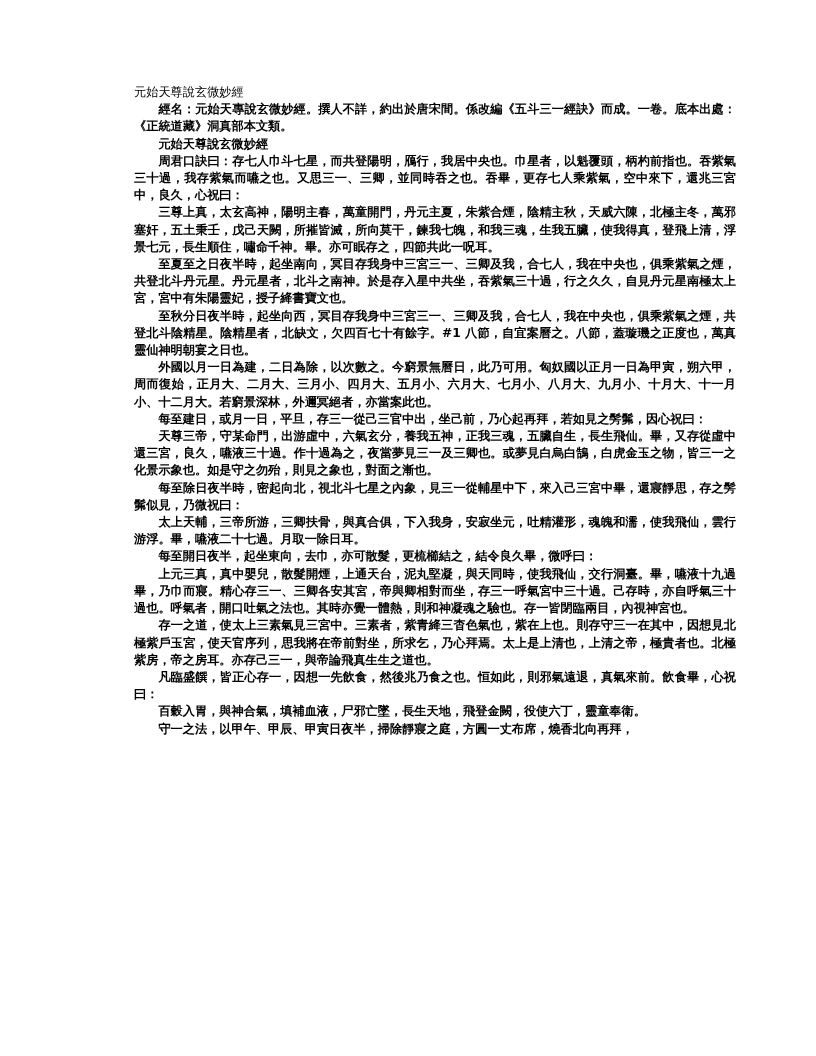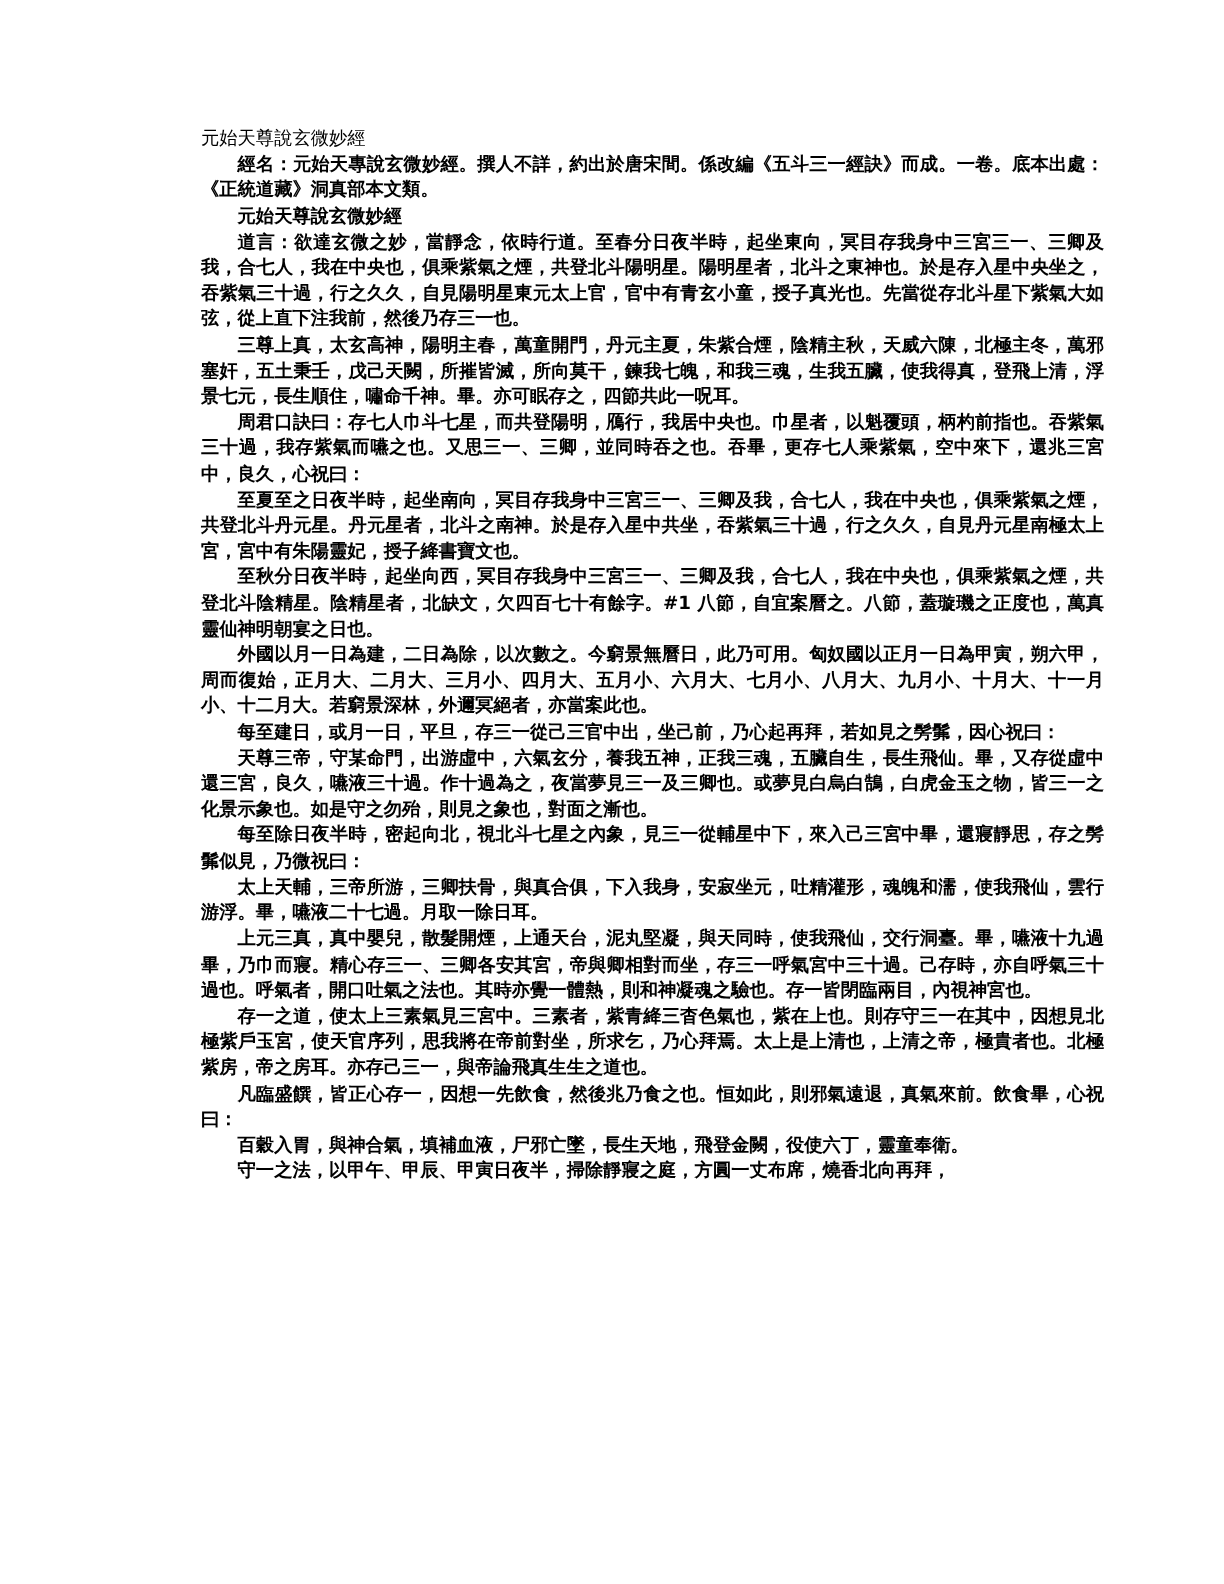--- a/index.html
+++ b/index.html
@@ -41,29 +41,29 @@
   }
 </style>
 </head>
 <body>
 
 <div class="page">
   <div class="doc-body">
     <p class="title-line">元始天尊說玄微妙經</p>
     <p class="para">經名：元始天專說玄微妙經。撰人不詳，約出於唐宋間。係改編《五斗三一經訣》而成。一卷。底本出處：《正統道藏》洞真部本文類。</p>
     <p class="para">元始天尊說玄微妙經</p>
-    <p class="para">道言：欲達玄微之妙，當靜念，依時行道。至春分日夜半時，起坐東向，冥目存我身中三宮三一、三卿及我，合七人，我在中央也，俱乘紫氣之煙，共登北斗陽明星。陽明星者，北斗之東神也。於是存入星中央坐之，吞紫氣三十過，行之久久，自見陽明星東元太上官，官中有青玄小童，授子真光也。先當從存北斗星下紫氣大如弦，從上直下注我前，然後乃存三一也。</p>
+    <p class="para">周君口訣曰：存七人巾斗七星，而共登陽明，鴈行，我居中央也。巾星者，以魁覆頭，柄杓前指也。吞紫氣三十過，我存紫氣而嚥之也。又思三一、三卿，並同時吞之也。吞畢，更存七人乘紫氣，空中來下，還兆三宮中，良久，心祝曰：</p>
     <p class="para">三尊上真，太玄高神，陽明主春，萬童開門，丹元主夏，朱紫合煙，陰精主秋，天威六陳，北極主冬，萬邪塞奸，五土秉壬，戊己天闕，所摧皆滅，所向莫干，鍊我七魄，和我三魂，生我五臟，使我得真，登飛上清，浮景七元，長生順住，嘯命千神。畢。亦可眠存之，四節共此一呪耳。</p>
-    <p class="para">周君口訣曰：存七人巾斗七星，而共登陽明，鴈行，我居中央也。巾星者，以魁覆頭，柄杓前指也。吞紫氣三十過，我存紫氣而嚥之也。又思三一、三卿，並同時吞之也。吞畢，更存七人乘紫氣，空中來下，還兆三宮中，良久，心祝曰：</p>
     <p class="para">至夏至之日夜半時，起坐南向，冥目存我身中三宮三一、三卿及我，合七人，我在中央也，俱乘紫氣之煙，共登北斗丹元星。丹元星者，北斗之南神。於是存入星中共坐，吞紫氣三十過，行之久久，自見丹元星南極太上宮，宮中有朱陽靈妃，授子絳書寶文也。</p>
     <p class="para">至秋分日夜半時，起坐向西，冥目存我身中三宮三一、三卿及我，合七人，我在中央也，俱乘紫氣之煙，共登北斗陰精星。陰精星者，北缺文，欠四百七十有餘字。#1 八節，自宜案曆之。八節，蓋璇璣之正度也，萬真靈仙神明朝宴之日也。</p>
     <p class="para">外國以月一日為建，二日為除，以次數之。今窮景無曆日，此乃可用。匈奴國以正月一日為甲寅，朔六甲，周而復始，正月大、二月大、三月小、四月大、五月小、六月大、七月小、八月大、九月小、十月大、十一月小、十二月大。若窮景深林，外邇冥絕者，亦當案此也。</p>
     <p class="para">每至建日，或月一日，平旦，存三一從己三官中出，坐己前，乃心起再拜，若如見之髣髴，因心祝曰：</p>
     <p class="para">天尊三帝，守某命門，出游虛中，六氣玄分，養我五神，正我三魂，五臟自生，長生飛仙。畢，又存從虛中還三宮，良久，嚥液三十過。作十過為之，夜當夢見三一及三卿也。或夢見白烏白鵠，白虎金玉之物，皆三一之化景示象也。如是守之勿殆，則見之象也，對面之漸也。</p>
     <p class="para">每至除日夜半時，密起向北，視北斗七星之內象，見三一從輔星中下，來入己三宮中畢，還寢靜思，存之髣髴似見，乃微祝曰：</p>
     <p class="para">太上天輔，三帝所游，三卿扶骨，與真合俱，下入我身，安寂坐元，吐精灌形，魂魄和濡，使我飛仙，雲行游浮。畢，嚥液二十七過。月取一除日耳。</p>
+    <p class="para">每至開日夜半，起坐東向，去巾，亦可散髮，更梳櫛結之，結令良久畢，微呼曰：</p>
     <p class="para">上元三真，真中嬰兒，散髮開煙，上通天台，泥丸堅凝，與天同時，使我飛仙，交行洞臺。畢，嚥液十九過畢，乃巾而寢。精心存三一、三卿各安其宮，帝與卿相對而坐，存三一呼氣宮中三十過。己存時，亦自呼氣三十過也。呼氣者，開口吐氣之法也。其時亦覺一體熱，則和神凝魂之驗也。存一皆閉臨兩目，內視神宮也。</p>
     <p class="para">存一之道，使太上三素氣見三宮中。三素者，紫青絳三杳色氣也，紫在上也。則存守三一在其中，因想見北極紫戶玉宮，使天官序列，思我將在帝前對坐，所求乞，乃心拜焉。太上是上清也，上清之帝，極貴者也。北極紫房，帝之房耳。亦存己三一，與帝論飛真生生之道也。</p>
     <p class="para">凡臨盛饌，皆正心存一，因想一先飲食，然後兆乃食之也。恒如此，則邪氣遠退，真氣來前。飲食畢，心祝曰：</p>
     <p class="para">百穀入胃，與神合氣，填補血液，尸邪亡墜，長生天地，飛登金闕，役使六丁，靈童奉衛。</p>
     <p class="para">守一之法，以甲午、甲辰、甲寅日夜半，掃除靜寢之庭，方圓一丈布席，燒香北向再拜，</p>
   </div>
 </div>
 
 </body></html>

